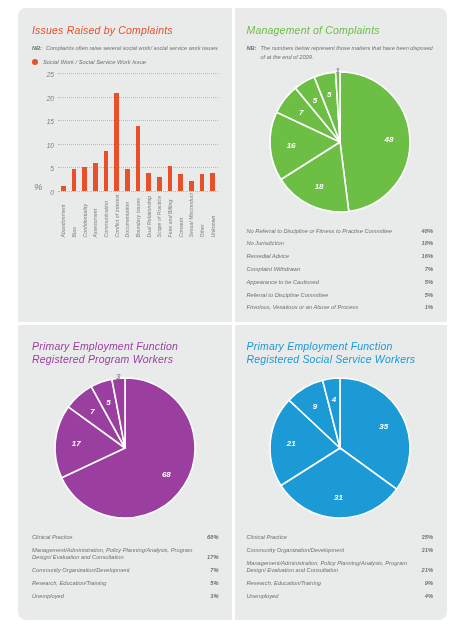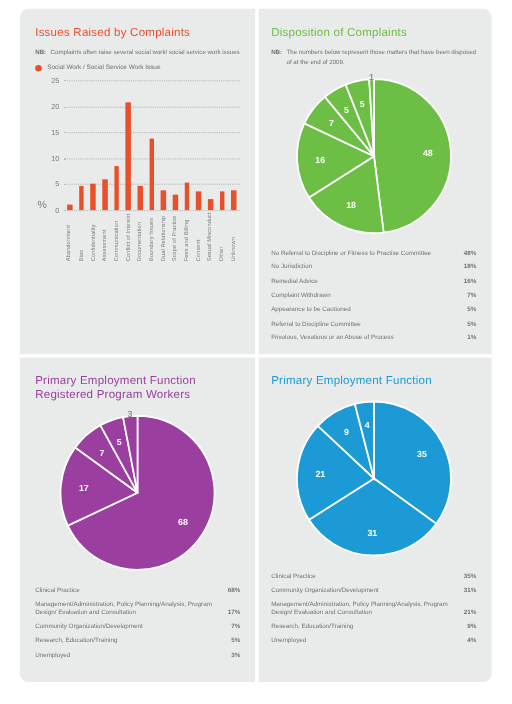--- a/index.html
+++ b/index.html
@@ -8,20 +8,21 @@
   }
   body {
     width: 465px; height: 640px;
     font-family: "Liberation Sans", sans-serif;
     overflow: hidden;
   }
   .page {
     position: relative;
     width: 442px; height: 640px;
     background: #ffffff;
+    font-style: italic;
   }
   .panel-grid {
     position: absolute;
     left: 18px; top: 8px;
     width: 429px; height: 612px;
     background: #e9eaea;
     border-radius: 8px;
     display: grid;
     grid-template-columns: 1fr 1fr;
     grid-template-rows: 1fr 1fr;
@@ -312,21 +313,21 @@
             </div>
             <div class="xcol">
               <span class="xlab">Unknown</span>
             </div>
           </div>
         <div class="pct-sign">%</div>
       </div>
     </div>
 
     <div class="quad">
-      <h2 class="title green">Disposition of Complaints</h2>
+      <h2 class="title green">Management of Complaints</h2>
       <div class="nb">
         <span class="nb-lbl">NB:</span>
         <span class="nb-txt">The numbers below represent those matters that have been disposed of at the end of 2009.</span>
       </div>
       <div class="pie-holder">
         <svg class="pie-svg" id="pie-disposition" width="150" height="150" viewBox="0 0 150 150">
             <path d="M 75 75 L 75 5 A 70 70 0 0 1 83.77332634950133 144.44802909201343 Z" fill="#6cbe45" stroke="#ffffff" stroke-width="1.6"></path>
             <text x="123.9033096929853" y="74.92326454306364" text-anchor="middle" class="pie-label">48</text>
             <path d="M 75 75 L 83.77332634950133 144.44802909201343 A 70 70 0 0 1 15.897045214858977 112.50787564852982 Z" fill="#6cbe45" stroke="#ffffff" stroke-width="1.6"></path>
             <text x="54.13681471331145" y="122.33652557083497" text-anchor="middle" class="pie-label">18</text>
@@ -413,20 +414,21 @@
           <div class="legend-row">
             <span class="lbl">Unemployed</span>
             <span class="val">3%</span>
           </div>
         </div>
     </div>
 
     <div class="quad">
       <h2 class="title blue">
         <span>Primary Employment Function</span><br>
+        <span>Registered Social Service Workers</span>
       </h2>
       <div class="pie-holder">
         <svg class="pie-svg" id="pie-rssw" width="150" height="150" viewBox="0 0 150 150">
             <path d="M 75 75 L 75 5 A 70 70 0 0 1 131.63118960624632 116.1449676604731 Z" fill="#1b9ad6" stroke="#ffffff" stroke-width="1.6"></path>
             <text x="118.65931968523003" y="55.7544655127622" text-anchor="middle" class="pie-label">35</text>
             <path d="M 75 75 L 131.63118960624632 116.1449676604731 A 70 70 0 0 1 15.897045214858977 112.50787564852982 Z" fill="#1b9ad6" stroke="#ffffff" stroke-width="1.6"></path>
             <text x="73.46087280517173" y="126.97582145792086" text-anchor="middle" class="pie-label">31</text>
             <path d="M 75 75 L 15.897045214858977 112.50787564852982 A 70 70 0 0 1 23.97219608050115 27.081702584991838 Z" fill="#1b9ad6" stroke="#ffffff" stroke-width="1.6"></path>
             <text x="26.217463734449076" y="73.38869264739283" text-anchor="middle" class="pie-label">21</text>
             <path d="M 75 75 L 23.97219608050115 27.081702584991838 A 70 70 0 0 1 57.59170789846013 7.199178720995832 Z" fill="#1b9ad6" stroke="#ffffff" stroke-width="1.6"></path>

